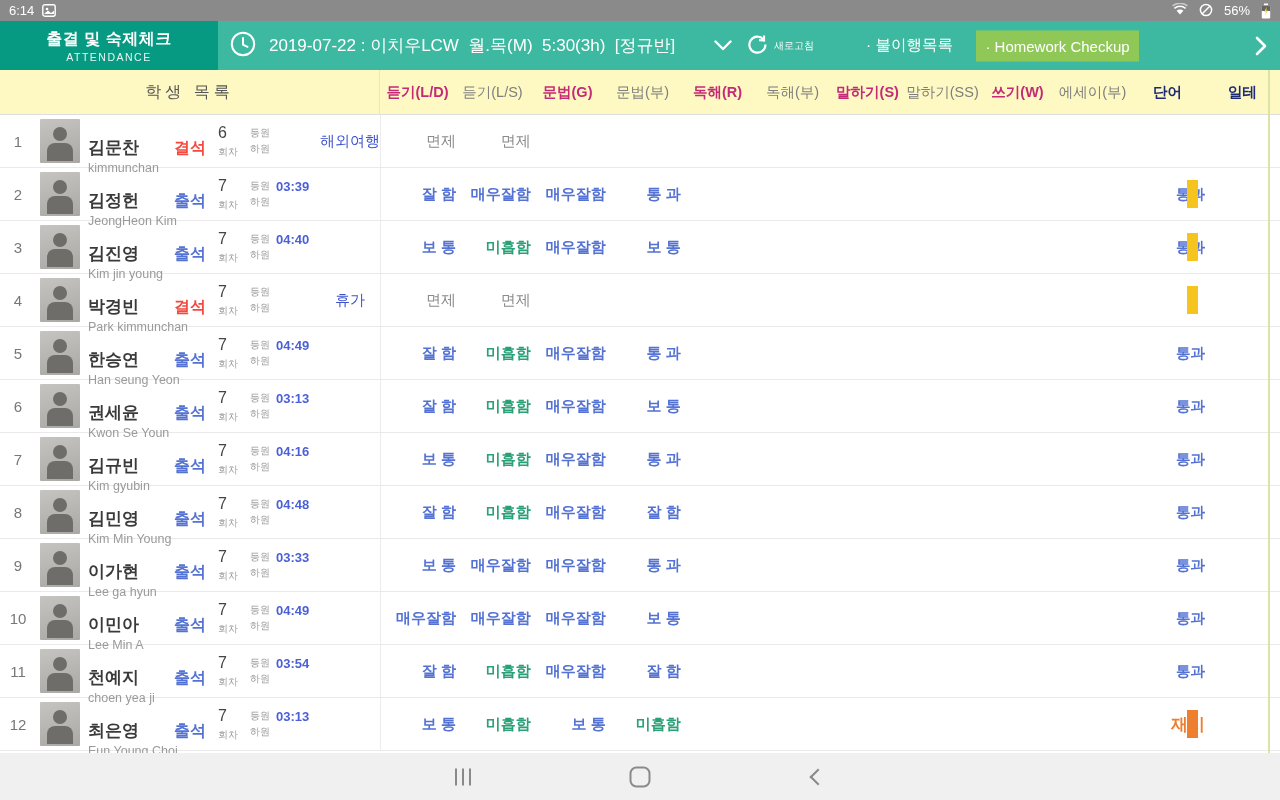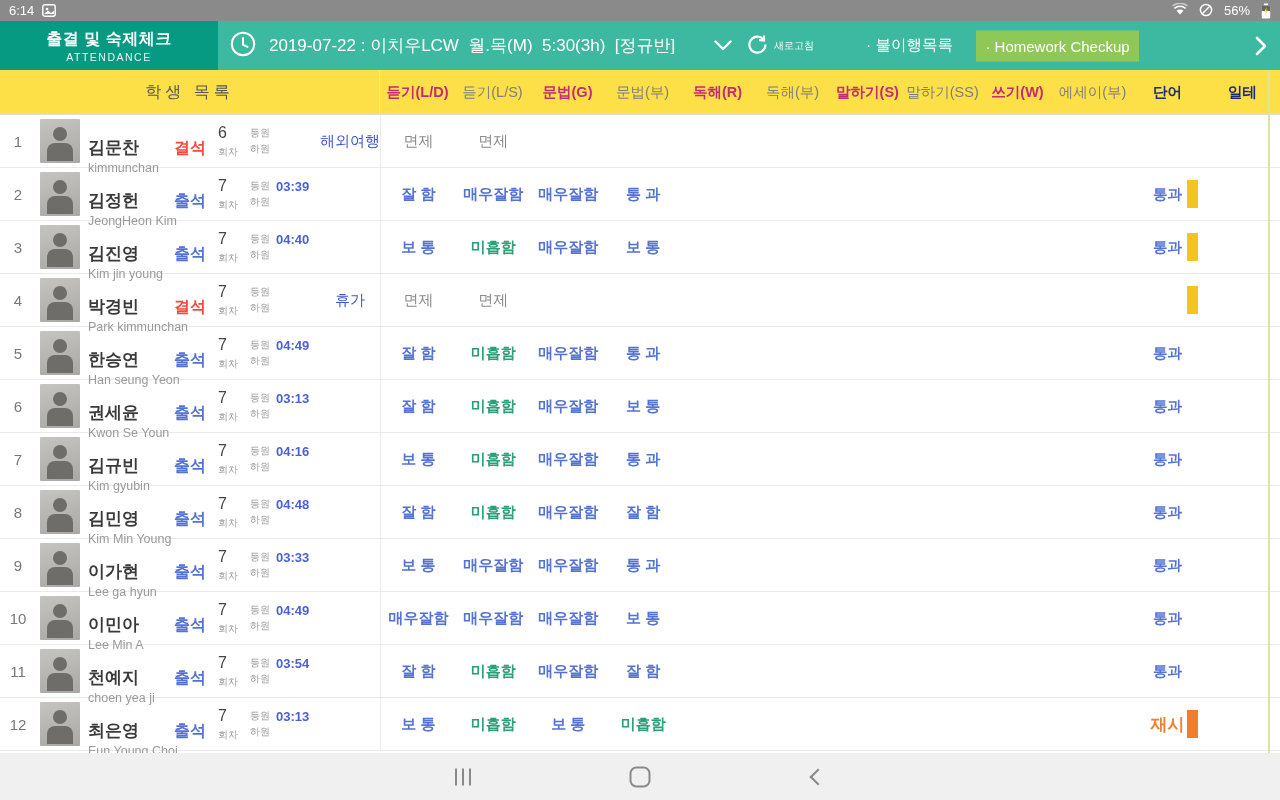--- a/index.html
+++ b/index.html
@@ -23,21 +23,21 @@
   .session { position:absolute; left:230px; top:0; height:100%; display:flex; align-items:center; gap:13px; cursor:pointer; }
   .session-text { font-size:17px; white-space:pre; }
   .chev-down { margin-left:26px; display:flex; align-items:center; }
   .refresh { position:absolute; left:748px; top:0; height:100%; display:flex; align-items:center; gap:7px; font-size:10px; cursor:pointer;justify-content:space-between; }
   .nonc { position:absolute; left:866px; top:0; height:100%; display:flex; align-items:center; font-size:15.5px; cursor:pointer; }
   .hw-btn { position:absolute; left:976px; top:50%; transform:translateY(-50%); width:163px; height:31px;
     background:#8fc857; border:none; border-radius:0; color:#fff; font-size:15px; font-family:inherit; cursor:pointer; }
   .next-chev { position:absolute; right:13px; top:0; height:100%; display:flex; align-items:center; cursor:pointer; }
 
   
-  .table-header { position:absolute; top:70px; left:0; right:0; height:45px; background:#fde047;
+  .table-header { position:absolute; top:70px; left:0; right:0; height:45px; background:#fef9c3;
     border-bottom:1px solid #dedede; display:flex; }
   .students-head { width:380px; display:flex; align-items:center; justify-content:center;
     font-size:16px; color:#555; letter-spacing:4px; border-right:1px solid #e3e3e3; }
   .cols-head { flex:1; display:grid; grid-template-columns:repeat(12,1fr); align-items:center; text-align:center; }
   .colh { font-size:14.5px; white-space:nowrap; }
   .col-accent { color:#c42a76; font-weight:bold; }
   .col-muted { color:#7e7e7e; }
   .col-navy { color:#1b2a73; font-weight:bold; }
 
   
@@ -60,21 +60,21 @@
   .ename { display:block; font-size:12.5px; color:#9a9a9a; white-space:nowrap; margin-top:2px; }
   .countblock { width:30px; margin-left:12px; flex:none; display:flex; flex-direction:column; }
   .count { font-size:16px; color:#444; }
   .count-label { font-size:10px; color:#9a9a9a; margin-top:3px; }
   .ioblock { margin-left:2px; width:70px; flex:none; display:flex; flex-direction:column; gap:3px; }
   .io-row { display:flex; align-items:center; gap:6px; height:13px; }
   .io-label { font-size:10px; color:#9a9a9a; }
   .io-time { font-size:13px; font-weight:bold; color:#4b5fd7; }
   .note { flex:1; text-align:center; font-size:15px; color:#3d52cf; white-space:nowrap; }
   .row-right { flex:1; position:relative; display:grid; grid-template-columns:repeat(12,1fr);
-    align-items:center; text-align:center; border-left:1px solid #ececec; }
+    align-items:center; text-align:right; border-left:1px solid #ececec; }
   .cell { font-size:15px; font-weight:bold; white-space:nowrap; cursor:pointer; }
   .t-blue { color:#5472d3; }
   .t-green { color:#2aa077; }
   .t-gray { color:#8a8a8a; font-weight:normal; }
   .t-orange { color:#ee7f2e; }
   .badge { position:absolute; left:806px; top:50%; transform:translateY(-50%); width:11px; height:28px; }
   .badge.yellow { background:#f5c41e; }
   .badge.orange { background:#ee7f2e; }
 
   .right-line { position:absolute; top:70px; bottom:47px; right:10px; width:2px; background:#dce3a5; }

